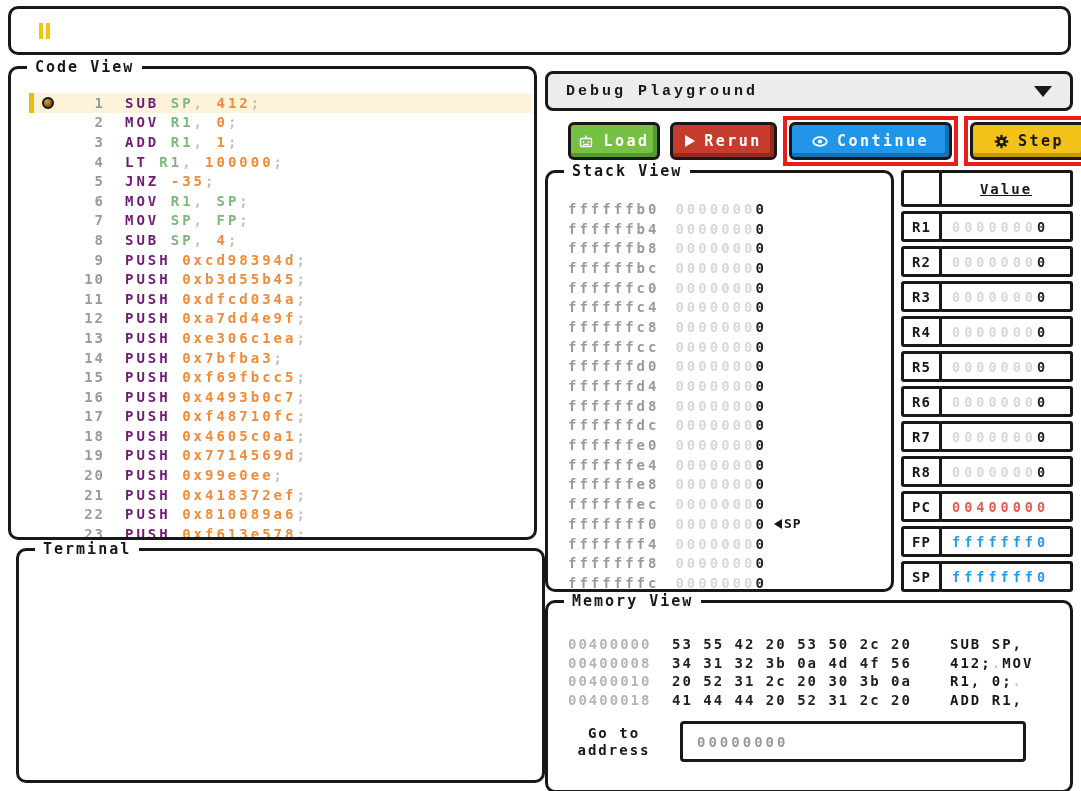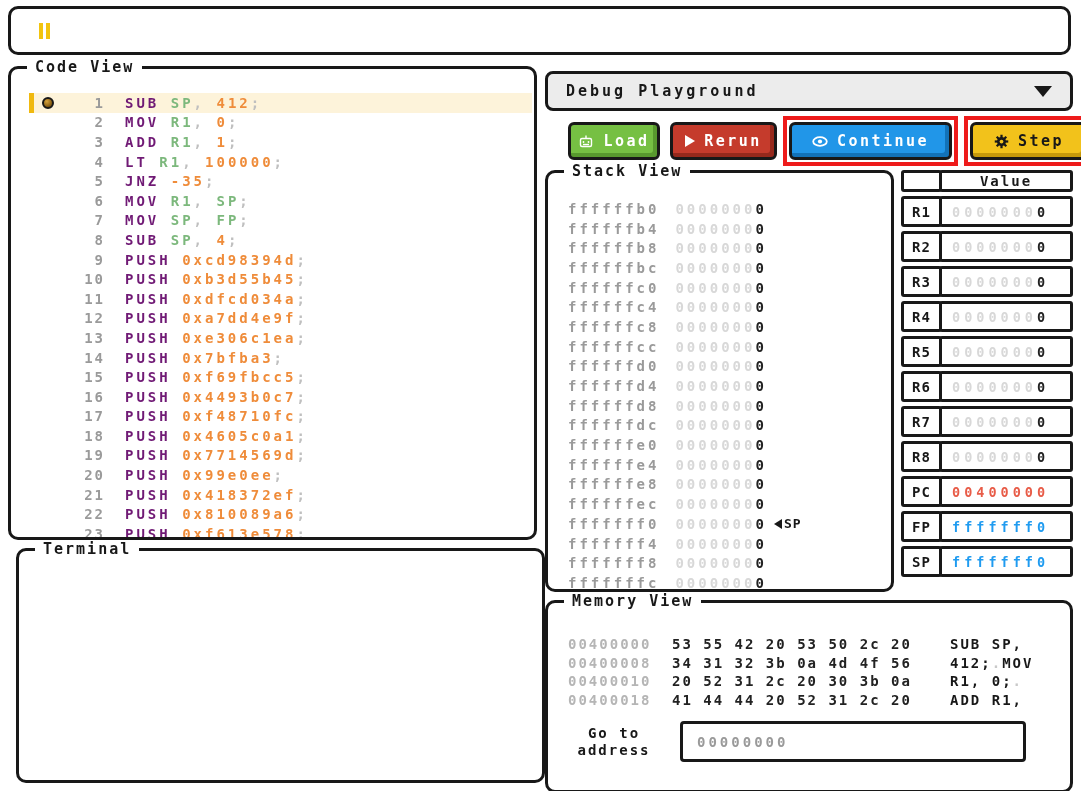--- a/index.html
+++ b/index.html
@@ -58,21 +58,21 @@
   .t-punc{ color:#bfbfbf; }
 
   
   .terminal-panel { left:16px; top:548px; width:529px; height:235px; }
 
   
   .dropdown {
     position:absolute; left:545px; top:71px; width:528px; height:40px;
     background:#ececec; border:3px solid #181818; border-radius:8px;
     display:flex; align-items:center; justify-content:space-between;
-    padding:0 18px; font-size:15px; letter-spacing:3px; cursor:pointer;
+    padding:0 18px; font-size:15px; letter-spacing:3px; cursor:pointer;font-family:Liberation Mono, monospace;
   }
   .caret { width:0; height:0; border-left:9px solid transparent; border-right:9px solid transparent; border-top:11px solid #181818; }
 
   
   .btn-row { position:absolute; left:568px; top:116px; display:flex; align-items:center; }
   .btn {
     height:38px; border:3px solid #181818; border-radius:6px;
     color:#fff; font-family:"DejaVu Sans Mono",monospace; font-weight:bold;
     font-size:15px; letter-spacing:2.5px;
     display:inline-flex; align-items:center; justify-content:center; gap:9px;
@@ -91,21 +91,21 @@
   .stack-row { display:flex; align-items:center; height:19.7px; font-size:14px; letter-spacing:3px; white-space:nowrap; }
   .s-addr { color:#9a9a9a; margin-right:16px; }
   .dimhex { color:#d8d8d8; }
   .lasthex { color:#222; }
   .sp-mark { display:inline-flex; align-items:center; margin-left:7px; font-size:13px; letter-spacing:1px; color:#181818; }
   .tri-left { width:0; height:0; border-right:8px solid #181818; border-top:5px solid transparent; border-bottom:5px solid transparent; margin-right:2px; }
 
   
   #reg-table { position:absolute; left:901px; top:170px; width:172px; }
   .reg-row { display:flex; margin-bottom:4px; height:31px; }
-  .reg-row.hdr { height:22px; }
+  .reg-row.hdr { height:37px;text-decoration:underline; }
   .reg-name {
     width:41px; flex:none; border:3px solid #181818; border-radius:3px; background:#fff;
     display:flex; align-items:center; justify-content:center; font-size:14px; letter-spacing:1px;
   }
   .reg-val {
     flex:1; margin-left:-3px; border:3px solid #181818; border-radius:3px; background:#fff;
     display:flex; align-items:center; padding-left:10px; font-size:13.5px; letter-spacing:4px; white-space:nowrap;
   }
   .hdr .reg-name { border-color:#181818; }
   .hdr .reg-val { justify-content:center; padding-left:0; font-size:14px; letter-spacing:2px; }

